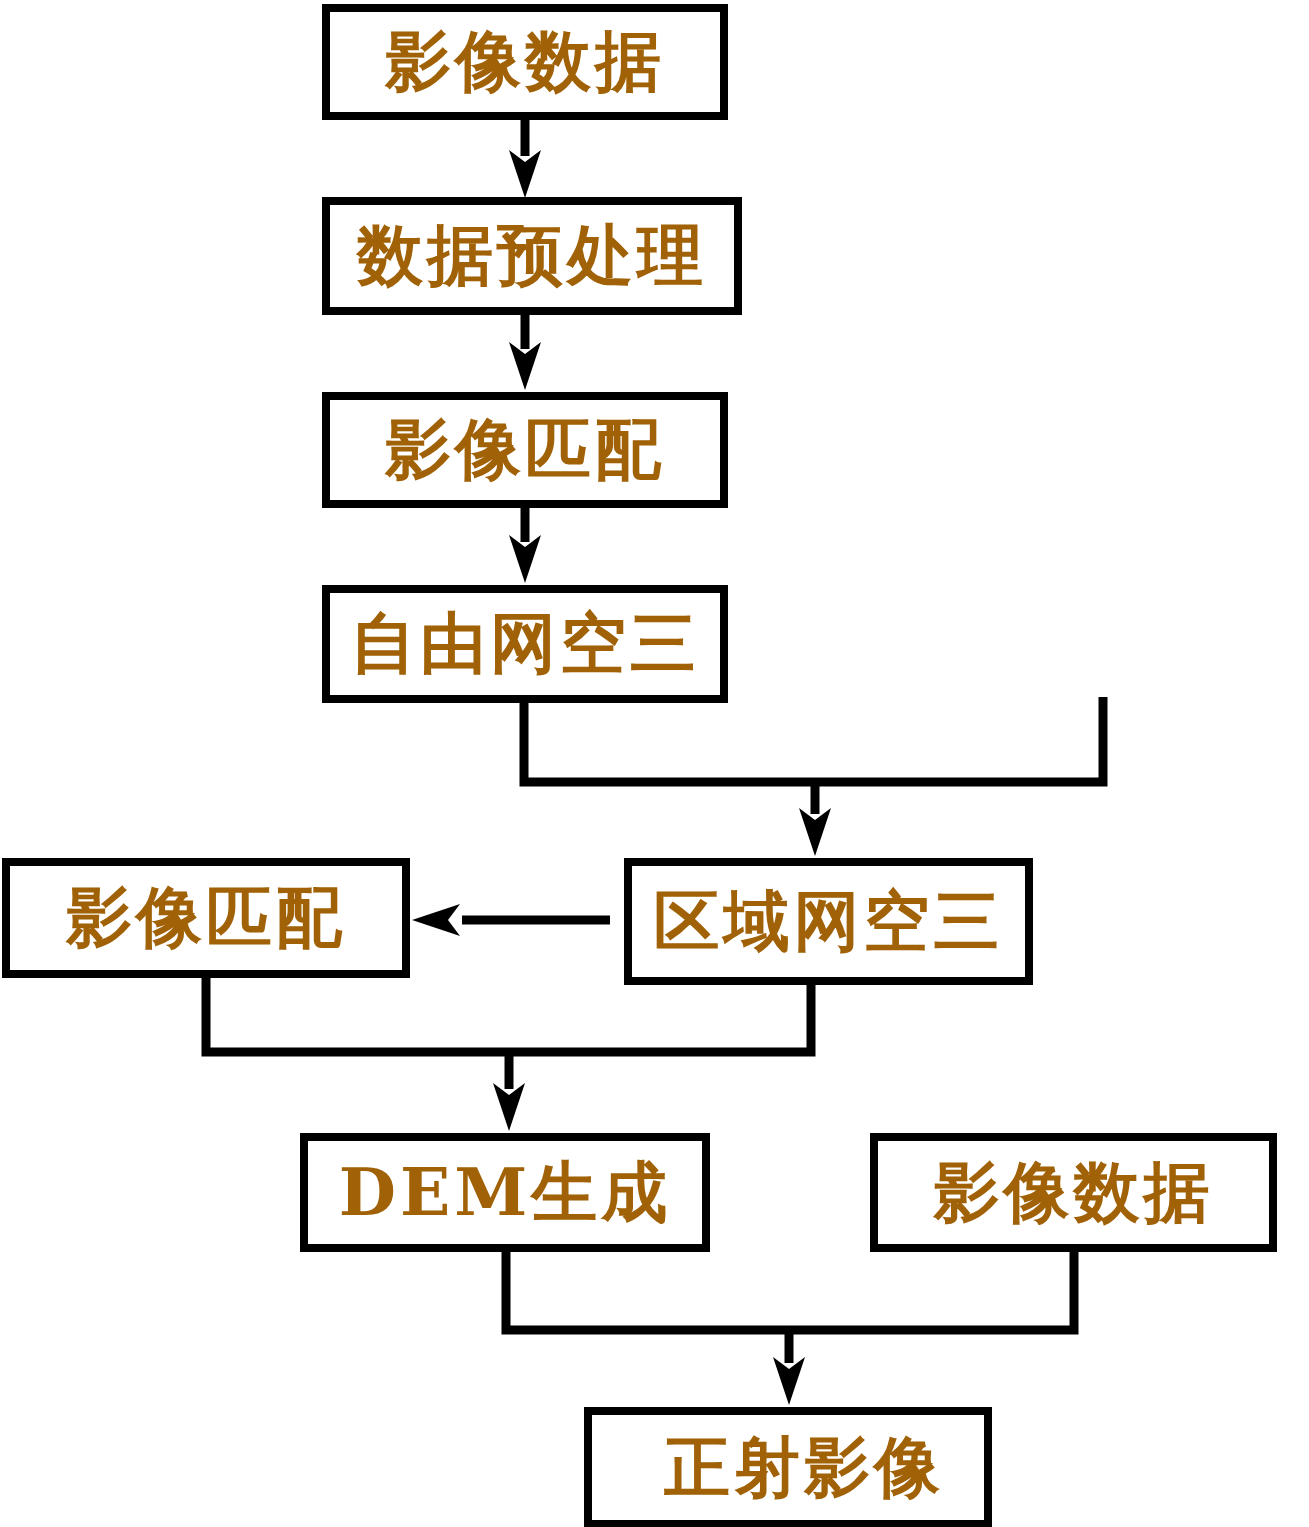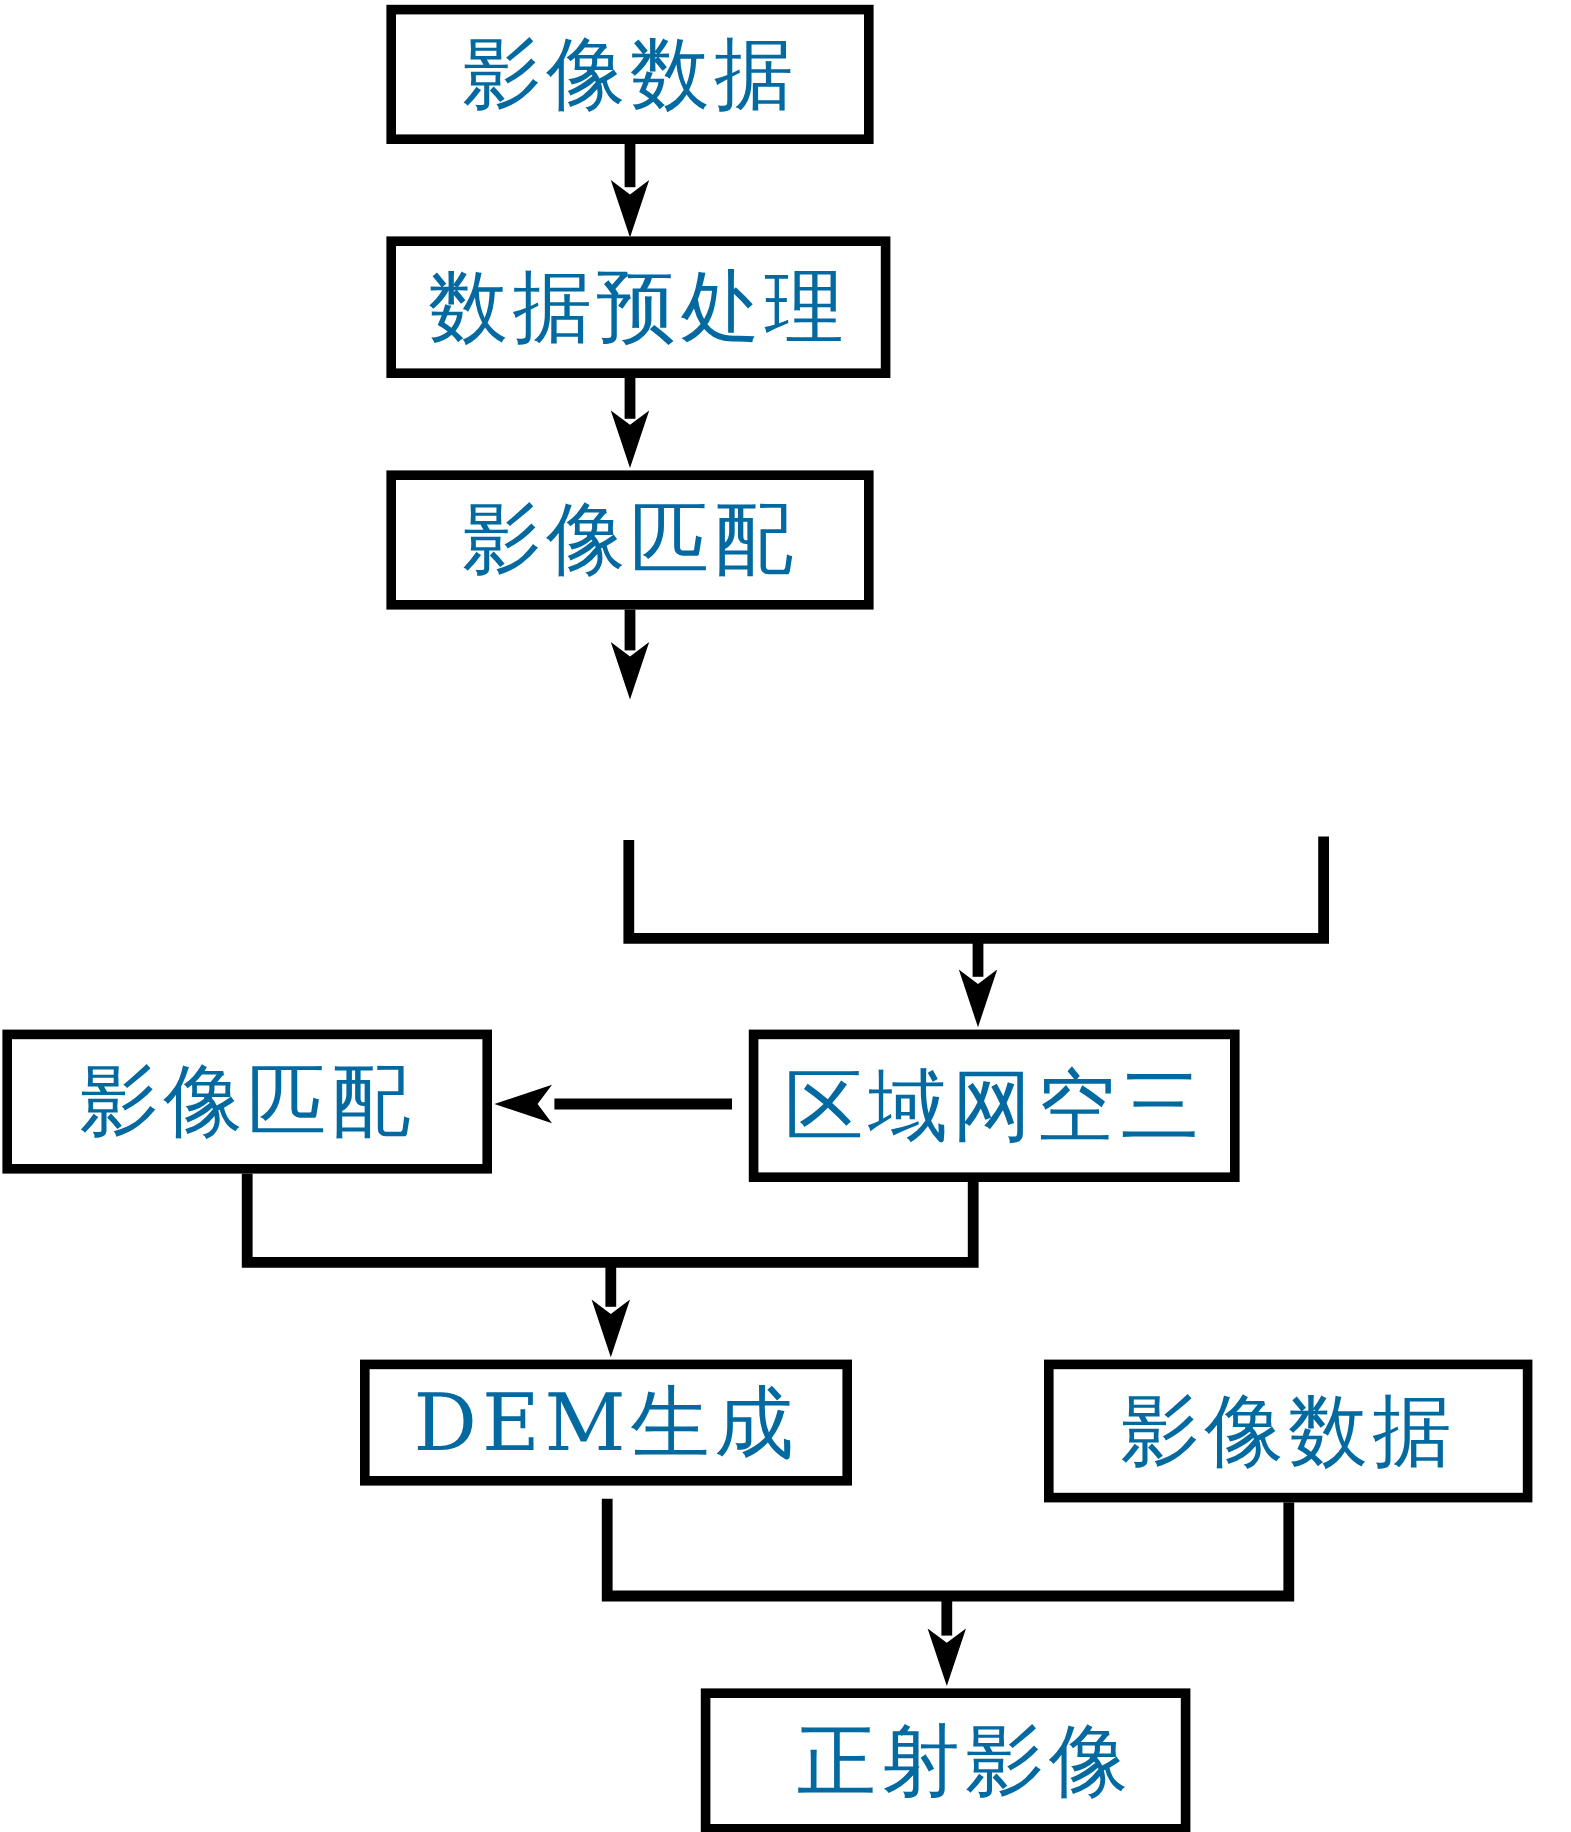--- a/index.html
+++ b/index.html
@@ -26,33 +26,34 @@
   .node {
     position: absolute;
     box-sizing: border-box;
     border: 8px solid #000000;
     background: #ffffff;
     display: flex;
     align-items: center;
     justify-content: center;
     font-size: 66px;
     letter-spacing: 4px;
-    color: #0369a1;
+    color: #a16207;
     white-space: nowrap;
     z-index: 1;
+    font-weight: bold;
   }
   
   .n-image-data-top   { left: 322px; top: 4px;    width: 406px; height: 116px; }
   .n-preprocess       { left: 322px; top: 197px;  width: 420px; height: 118px; }
   .n-matching-1       { left: 322px; top: 392px;  width: 406px; height: 116px; }
   .n-free-net         { left: 322px; top: 585px;  width: 406px; height: 118px; }
   .n-control-points   { left: 902px; top: 583px;  width: 401px; height: 117px; }
   .n-matching-2       { left: 2px;   top: 858px;  width: 408px; height: 120px; }
   .n-block-net        { left: 607px; top: 858px;  width: 409px; height: 127px; margin-left: 17px; }
-  .n-dem              { left: 300px; top: 1133px; width: 410px; height: 105px; }
+  .n-dem              { left: 300px; top: 1133px; width: 410px; height: 119px; }
   .n-image-data-2     { left: 870px; top: 1133px; width: 407px; height: 119px; }
   .n-orthophoto       { left: 584px; top: 1407px; width: 408px; height: 121px; padding-left: 32px; }
 </style>
 </head>
 <body>
 
 <div class="canvas">
 
   <svg class="edges-layer" viewBox="0 0 1309 1527" xmlns="http://www.w3.org/2000/svg">
     <g stroke="#000000" stroke-width="9" fill="none">
@@ -102,20 +103,23 @@
   </div>
 
   <div class="node n-preprocess">
     <span>数据预处理</span>
   </div>
 
   <div class="node n-matching-1">
     <span>影像匹配</span>
   </div>
 
+  <div class="node n-free-net">
+    <span>自由网空三</span>
+  </div>
 
 
   <div class="node n-matching-2">
     <span>影像匹配</span>
   </div>
 
   <div class="node n-block-net">
     <span>区域网空三</span>
   </div>
 

